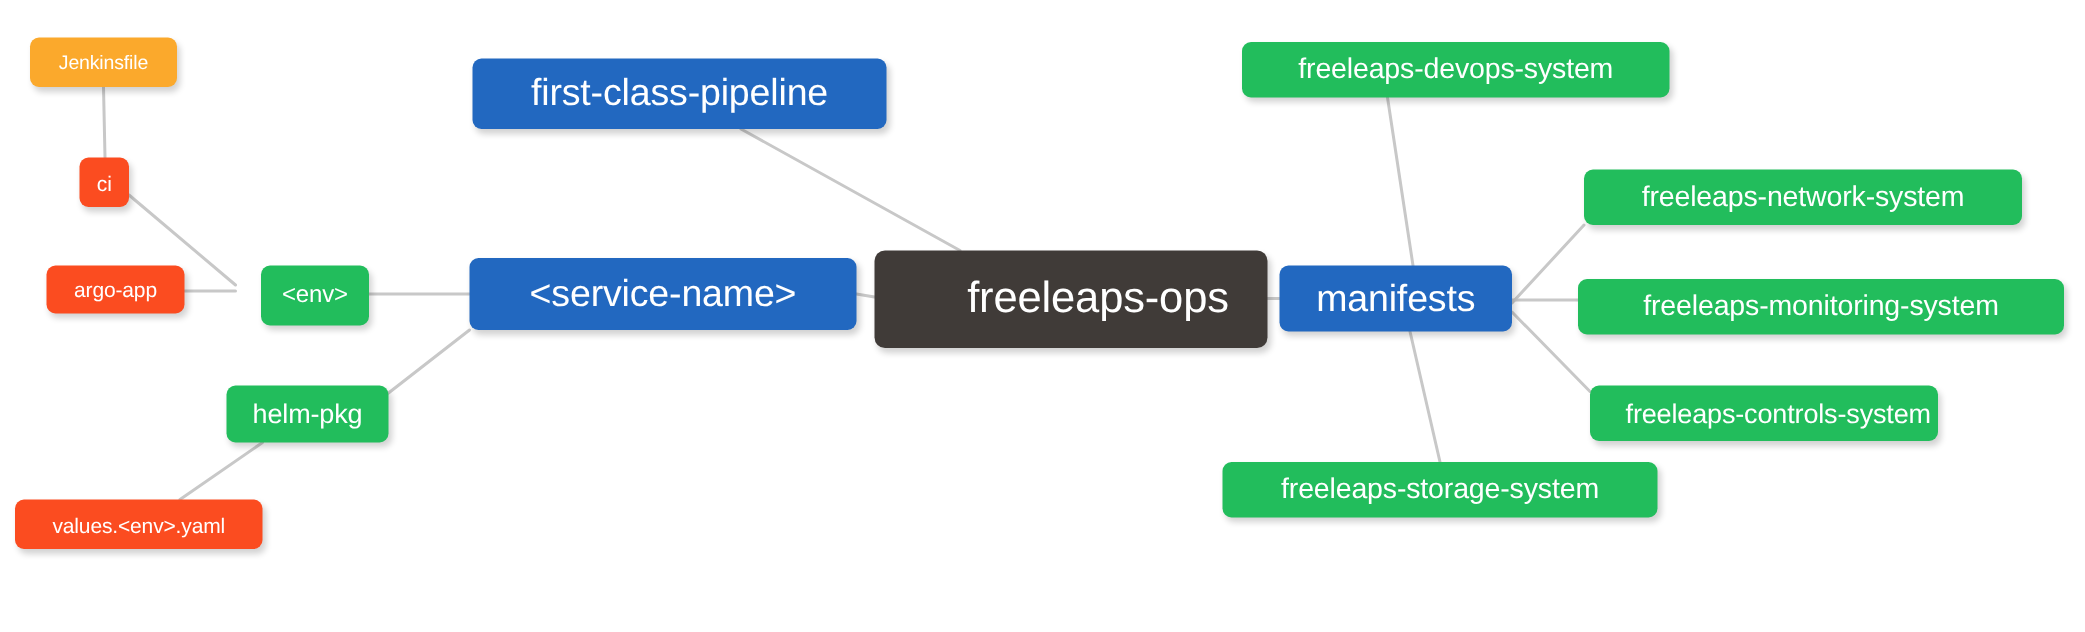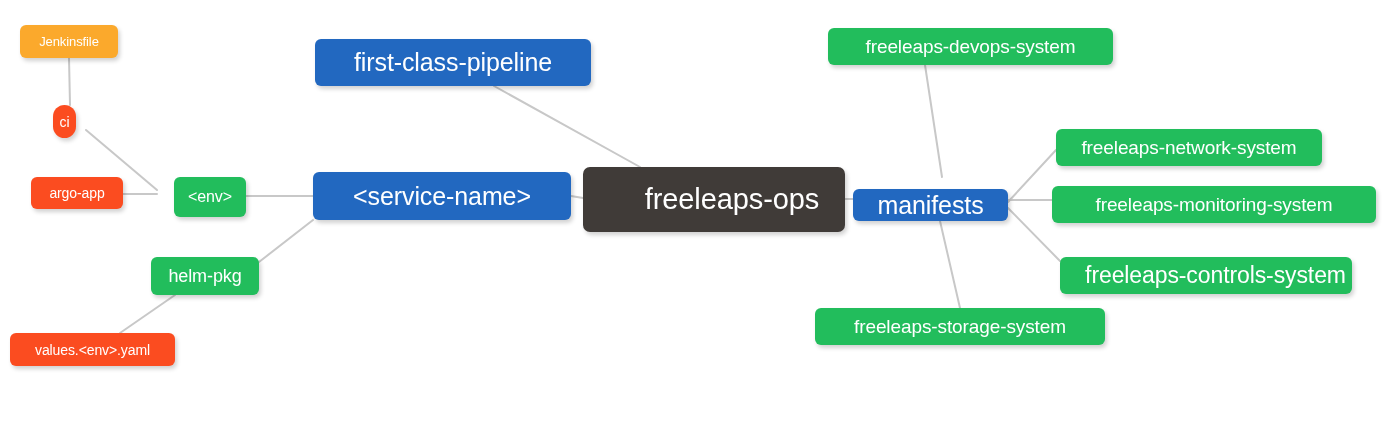--- a/index.html
+++ b/index.html
@@ -66,28 +66,28 @@
       <line x1="571" y1="196" x2="583" y2="198" stroke="#C8C8C8" stroke-width="2" stroke-linecap="round"></line>
       <line x1="845" y1="199" x2="853" y2="199" stroke="#C8C8C8" stroke-width="2" stroke-linecap="round"></line>
       <line x1="925" y1="65" x2="942" y2="177" stroke="#C8C8C8" stroke-width="2" stroke-linecap="round"></line>
       <line x1="1008" y1="202" x2="1056" y2="150" stroke="#C8C8C8" stroke-width="2" stroke-linecap="round"></line>
       <line x1="1008" y1="200" x2="1052" y2="200" stroke="#C8C8C8" stroke-width="2" stroke-linecap="round"></line>
       <line x1="1008" y1="208" x2="1060" y2="261" stroke="#C8C8C8" stroke-width="2" stroke-linecap="round"></line>
       <line x1="940" y1="221" x2="960" y2="308" stroke="#C8C8C8" stroke-width="2" stroke-linecap="round"></line>
     </svg>
   <div id="node-layer">
       <div class="node orange" style="left: 20px; top: 25px; width: 98px; height: 33px; font-size: 13px;">Jenkinsfile</div>
-      <div class="node red" style="left: 53px; top: 105px; width: 23px; height: 33px; font-size: 14px; border-radius: 15px;">ci</div>
+      <div class="node red" style="left: 53px; top: 105px; width: 33px; height: 33px; font-size: 14px;">ci</div>
       <div class="node red" style="left: 31px; top: 177px; width: 92px; height: 32px; font-size: 14px;">argo-app</div>
       <div class="node green" style="left: 174px; top: 177px; width: 72px; height: 40px; font-size: 16px;">&lt;env&gt;</div>
       <div class="node green" style="left: 151px; top: 257px; width: 108px; height: 38px; font-size: 18px;">helm-pkg</div>
       <div class="node red" style="left: 10px; top: 333px; width: 165px; height: 33px; font-size: 14px;">values.&lt;env&gt;.yaml</div>
       <div class="node blue" style="left: 315px; top: 39px; width: 276px; height: 47px; font-size: 25px;">first-class-pipeline</div>
       <div class="node blue" style="left: 313px; top: 172px; width: 258px; height: 48px; font-size: 25px;">&lt;service-name&gt;</div>
       <div class="node root" style="left: 583px; top: 167px; width: 262px; height: 65px; font-size: 29px;">freeleaps-ops</div>
-      <div class="node blue" style="left: 853px; top: 177px; width: 155px; height: 32px; font-size: 25px; margin-top: 12px;">manifests</div>
+      <div class="node blue" style="left: 853px; top: 177px; width: 155px; height: 44px; font-size: 25px;">manifests</div>
       <div class="node green" style="left: 800px; top: 28px; width: 285px; height: 37px; font-size: 19px; margin-left: 28px;">freeleaps-devops-system</div>
-      <div class="node green" style="left: 1056px; top: 113px; width: 266px; height: 37px; font-size: 19px; margin-top: 16px;">freeleaps-network-system</div>
+      <div class="node green" style="left: 1056px; top: 113px; width: 292px; height: 37px; font-size: 19px;">freeleaps-network-system</div>
       <div class="node green" style="left: 1052px; top: 186px; width: 324px; height: 37px; font-size: 19px;">freeleaps-monitoring-system</div>
-      <div class="node green" style="left: 1060px; top: 257px; width: 292px; height: 37px; font-size: 23px; padding-left: 19px;">freeleaps-controls-system</div>
+      <div class="node green" style="left: 1060px; top: 257px; width: 232px; height: 37px; font-size: 18px; padding-left: 19px;">freeleaps-controls-system</div>
       <div class="node green" style="left: 815px; top: 308px; width: 290px; height: 37px; font-size: 19px;">freeleaps-storage-system</div>
     </div>
 </div>
 
 </body></html>

